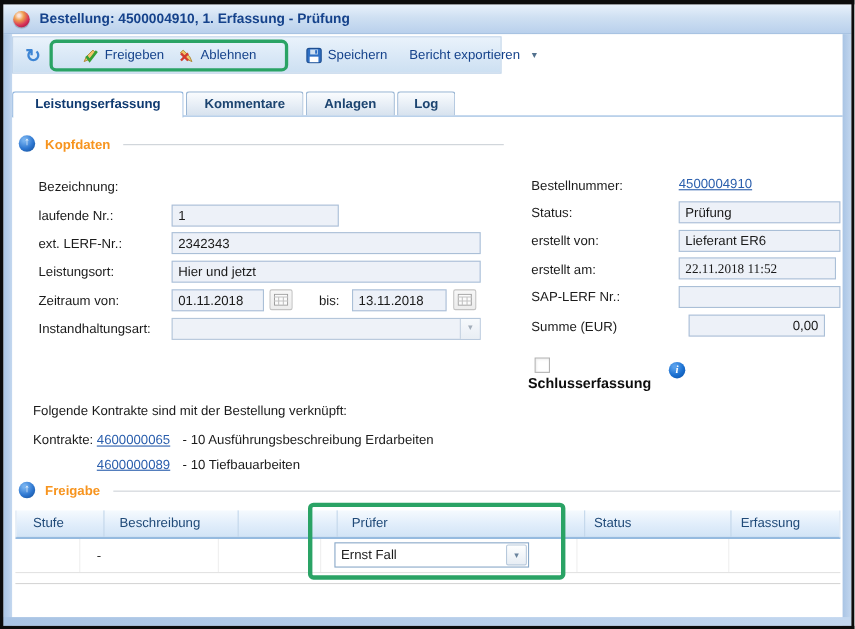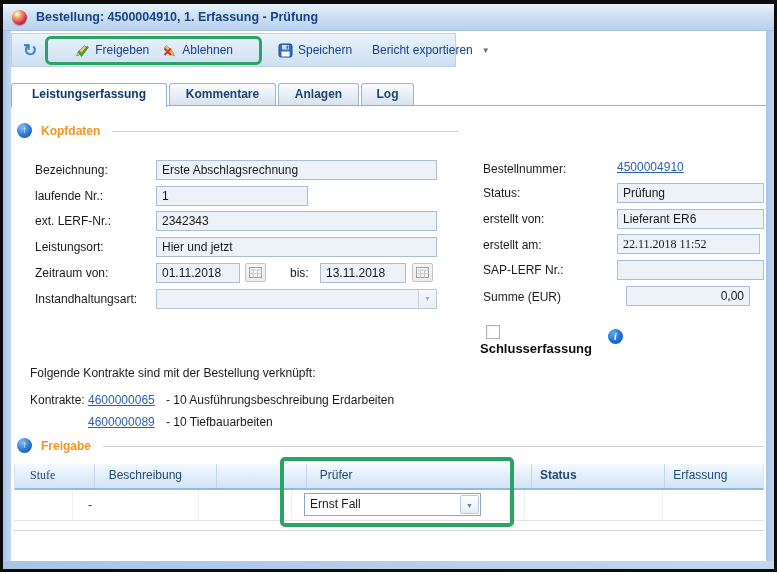--- a/index.html
+++ b/index.html
@@ -180,21 +180,20 @@
     <div class="tab" style="width:107px;">Kommentare</div>
     <div class="tab" style="width:81px;">Anlagen</div>
     <div class="tab" style="width:53px;">Log</div>
   </div>
 
   <div class="sec-ico" style="left:17px; top:123px;"><span>↑</span></div>
   <div class="sec-title" style="left:41px; top:124px;">Kopfdaten</div>
   <div class="sec-line" style="left:112px; top:131px; width:346px;"></div>
 
   <div class="lbl" style="left:35px; top:163px;">Bezeichnung:</div>
-  <input class="inp" style="left: 156px; top: 160px; width: 281px;" value="Erste Abschlagsrechnung">
 
   <div class="lbl" style="left:35px; top:189px;">laufende Nr.:</div>
   <input class="inp" style="left: 156px; top: 186px; width: 152px;" value="1">
 
   <div class="lbl" style="left:35px; top:214px;">ext. LERF-Nr.:</div>
   <input class="inp" style="left: 156px; top: 211px; width: 281px;" value="2342343">
 
   <div class="lbl" style="left:35px; top:240px;">Leistungsort:</div>
   <input class="inp" style="left: 156px; top: 237px; width: 281px;" value="Hier und jetzt">
 
@@ -249,25 +248,25 @@
   <div class="lbl" style="left:166px; top:393px;">- 10 Ausführungsbeschreibung Erdarbeiten</div>
   <a class="lnk" style="left:88px; top:415px;">4600000089</a>
   <div class="lbl" style="left:166px; top:415px;">- 10 Tiefbauarbeiten</div>
 
   <div class="sec-ico" style="left:17px; top:438px;"><span>↑</span></div>
   <div class="sec-title" style="left:41px; top:439px;">Freigabe</div>
   <div class="sec-line" style="left:103px; top:446px; width:661px;"></div>
 
   <div class="grid">
     <div class="grid-head">
-      <div class="gh" style="width:82px; padding-left:15px;font-family:Liberation Serif, serif;">Stufe</div>
+      <div class="gh" style="width:82px; padding-left:15px;">Stufe</div>
       <div class="gh" style="width:126px; padding-left:14px;">Beschreibung</div>
       <div class="gh" style="width:93px;"></div>
       <div class="gh" style="width:233px; padding-left:13px;">Prüfer</div>
-      <div class="gh" style="width:138px;font-weight:bold;">Status</div>
+      <div class="gh" style="width:138px;">Status</div>
       <div class="gh" style="width:101px; border-right:none;">Erfassung</div>
     </div>
     <div class="grid-row">
       <div class="gc" style="width:59px;"></div>
       <div class="gc" style="width:126px; padding-left:15px;">-</div>
       <div class="gc" style="width:93px;"></div>
       <div class="gc" style="width:233px;"></div>
       <div class="gc" style="width:138px;"></div>
       <div class="gc" style="width:101px; border-right:none;"></div>
     </div>

